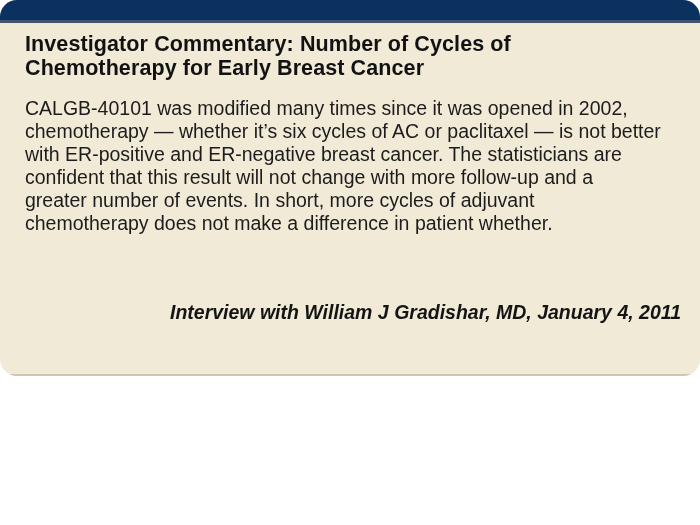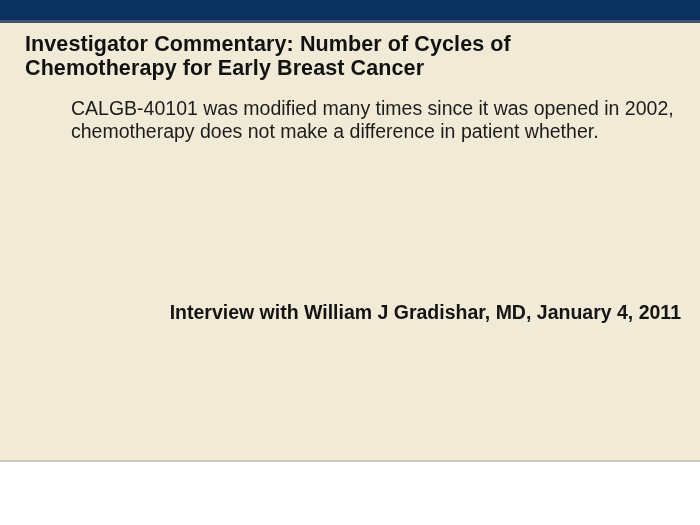--- a/index.html
+++ b/index.html
@@ -3,24 +3,25 @@
 <meta charset="utf-8">
 <style>
   html, body {
     margin: 0;
     padding: 0;
     background: #ffffff;
   }
   .slide {
     position: relative;
     width: 700px;
-    height: 462px;
+    height: 376px;
     background: #F0EAD7;
     overflow: hidden;
     font-family: "Liberation Sans", "DejaVu Sans", sans-serif;
+    border-radius: 17px;
   }
   .header-band {
     position: absolute;
     top: 0; left: 0;
     width: 700px;
     height: 20px;
     background: #0A3160;
   }
   .header-band-edge {
     position: absolute;
@@ -50,31 +51,31 @@
     left: 25px;
     width: 660px;
     color: #1C1C1C;
     font-size: 19.5px;
     font-weight: normal;
     line-height: 23px;
   }
   .body-paragraph .line {
     display: block;
     white-space: nowrap;
-    margin-left: 46px;
   }
   .attribution {
     position: absolute;
     top: 300px;
     left: 8px;
     right: 19px;
     text-align: right;
     color: #141414;
     font-size: 19.5px;
     font-weight: bold;
+    font-style: italic;
     line-height: 25px;
     white-space: nowrap;
   }
   .bottom-edge-line {
     position: absolute;
     left: 0;
     bottom: 0;
     width: 700px;
     height: 2px;
     background: #CCC6B6;
@@ -88,20 +89,24 @@
   <div class="header-band"></div>
   <div class="header-band-edge"></div>
 
   <h1 class="slide-title" style="margin:0;">
     <span class="line">Investigator Commentary: Number of Cycles of</span>
     <span class="line">Chemotherapy for Early Breast Cancer</span>
   </h1>
 
   <div class="body-paragraph">
     <span class="line">CALGB-40101 was modified many times since it was opened in 2002,</span>
+    <span class="line">chemotherapy — whether it’s six cycles of AC or paclitaxel — is not better</span>
+    <span class="line">with ER-positive and ER-negative breast cancer. The statisticians are</span>
+    <span class="line">confident that this result will not change with more follow-up and a</span>
+    <span class="line">greater number of events. In short, more cycles of adjuvant</span>
     <span class="line">chemotherapy does not make a difference in patient whether.</span>
   </div>
 
   <div class="attribution">Interview with William J Gradishar, MD, January 4, 2011</div>
 
   <div class="bottom-edge-line"></div>
 
 </div>
 
 </body></html>

